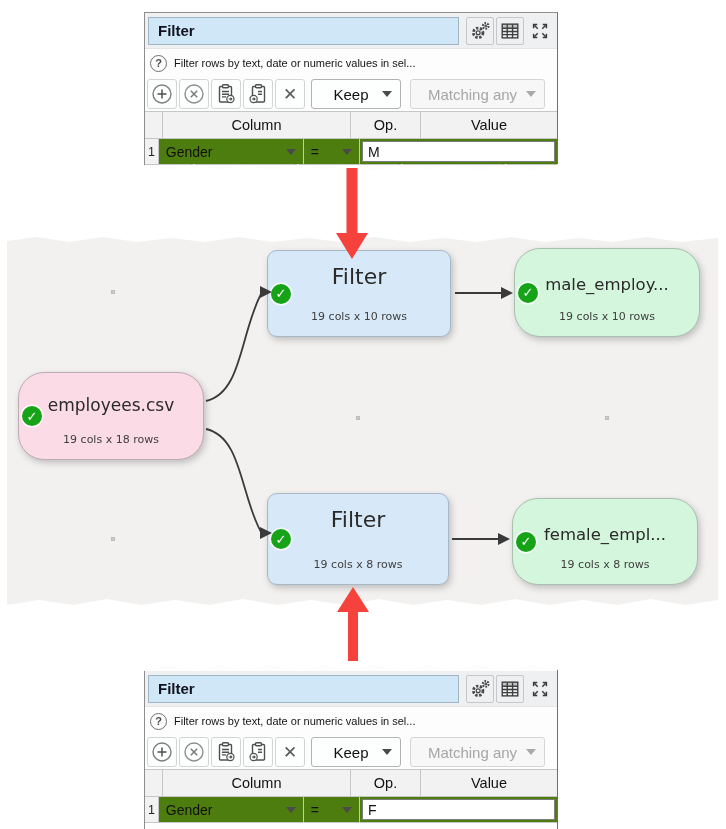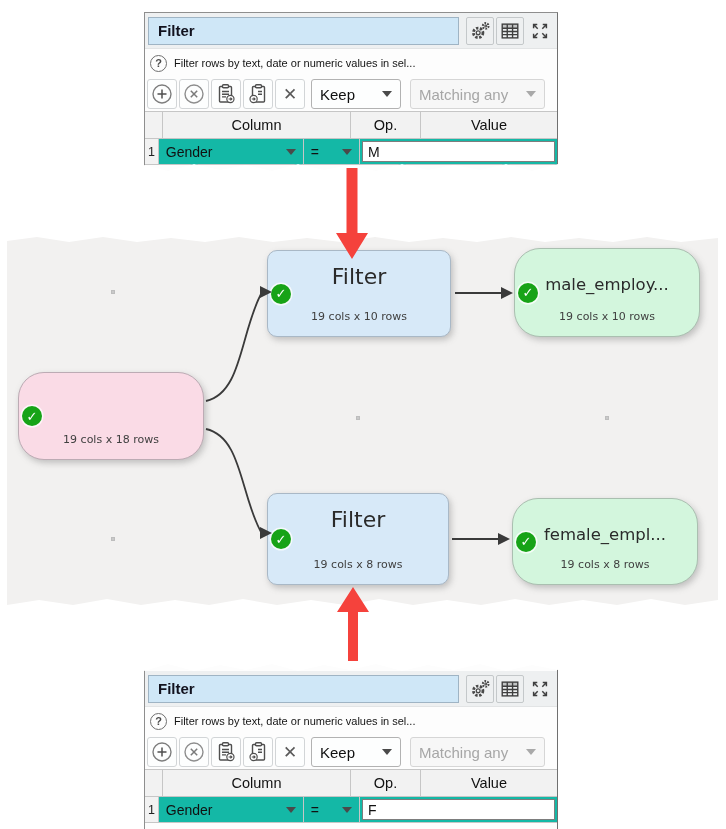--- a/index.html
+++ b/index.html
@@ -63,26 +63,26 @@
   .help-text{font-size:11px;color:#141414;white-space:nowrap;}
 
   .toolbar{height:34px;display:flex;align-items:center;padding-left:2px;background:#fdfdfd;}
   .tool-btn{width:30px;height:30px;margin-right:2px;background:#fdfefe;border:1px solid #d2d5d7;border-radius:3px;
     display:flex;align-items:center;justify-content:center;padding:0;color:#5a5a5a;}
   .tool-btn .x-glyph{font-size:17px;color:#5a5a5a;line-height:1;}
   .dd{height:30px;box-sizing:border-box;display:flex;align-items:center;background:#fdfefe;
     border:1px solid #b2b2b2;border-radius:3px;padding:0 8px;font-size:15px;color:#101010;}
   .dd--keep{width:90px;margin-left:4px;}
   .dd--matching{width:135px;margin-left:9px;border-color:#d6d6d6;background:#f7f7f7;color:#a6a6a6;}
-  .dd span{flex:1;white-space:nowrap;overflow:hidden;}
+  .dd span{flex:1;white-space:nowrap;overflow:hidden;text-align:center;}
   .caret{width:0;height:0;border-left:5px solid transparent;border-right:5px solid transparent;
     border-top:6px solid #4a4a4a;flex:0 0 auto;}
   .caret--dis{border-top-color:#a9a9a9;}
 
-  .grid{border-top:1px solid #c6c6c6;background:#14b8a6;}
+  .grid{border-top:1px solid #c6c6c6;background:#4d7c0f;}
   .g-row,.g-head{display:flex;height:26px;box-sizing:border-box;}
   .g-head{background:#f2f2f2;height:27px;}
   .gcell{box-sizing:border-box;border-right:1px solid #c6c6c6;border-bottom:1px solid #c6c6c6;
     display:flex;align-items:center;justify-content:center;}
   .g-gutter{width:18px;justify-content:center;background:#f2f2f2;font-size:12.5px;color:#222;}
   .g-col{width:188px;}
   .g-op{width:70px;}
   .g-val{flex:1;border-right:none;}
   .g-head .gcell{justify-content:center;font-size:14.5px;color:#111;}
   .cell-dd{padding:0 7px;font-size:14px;color:#111;}
@@ -101,20 +101,21 @@
     <div class="dot" style="left:104px;top:54px"></div>
     <div class="dot" style="left:349px;top:180px"></div>
     <div class="dot" style="left:598px;top:180px"></div>
     <div class="dot" style="left:104px;top:301px"></div>
   </div>
 
   <div class="node node--source">
     <div class="check">
         <span>✓</span>
       </div>
+    <div class="node-title">employees.csv</div>
     <div class="node-stats">19 cols x 18 rows</div>
   </div>
 
   <div class="node node--filter-top">
     <div class="check">
         <span>✓</span>
       </div>
     <div class="node-title">Filter</div>
     <div class="node-stats">19 cols x 10 rows</div>
   </div>

